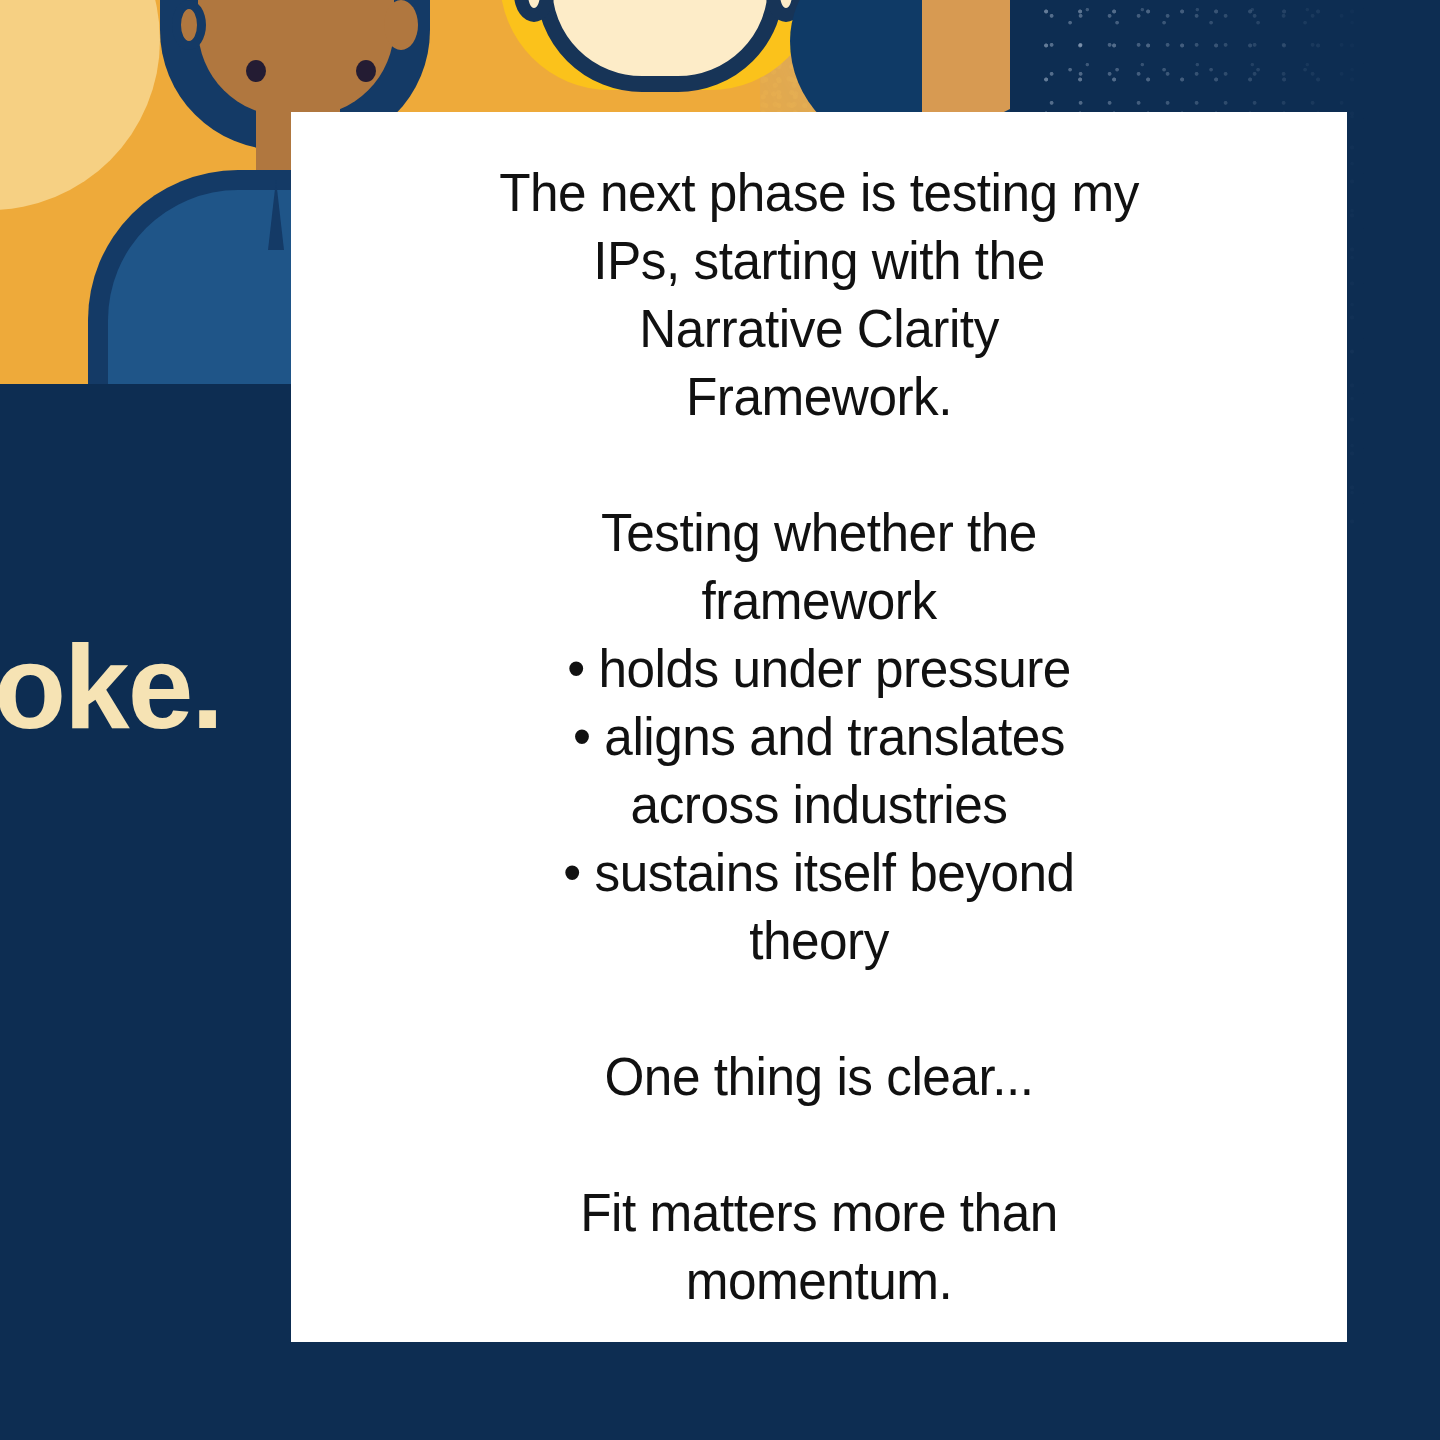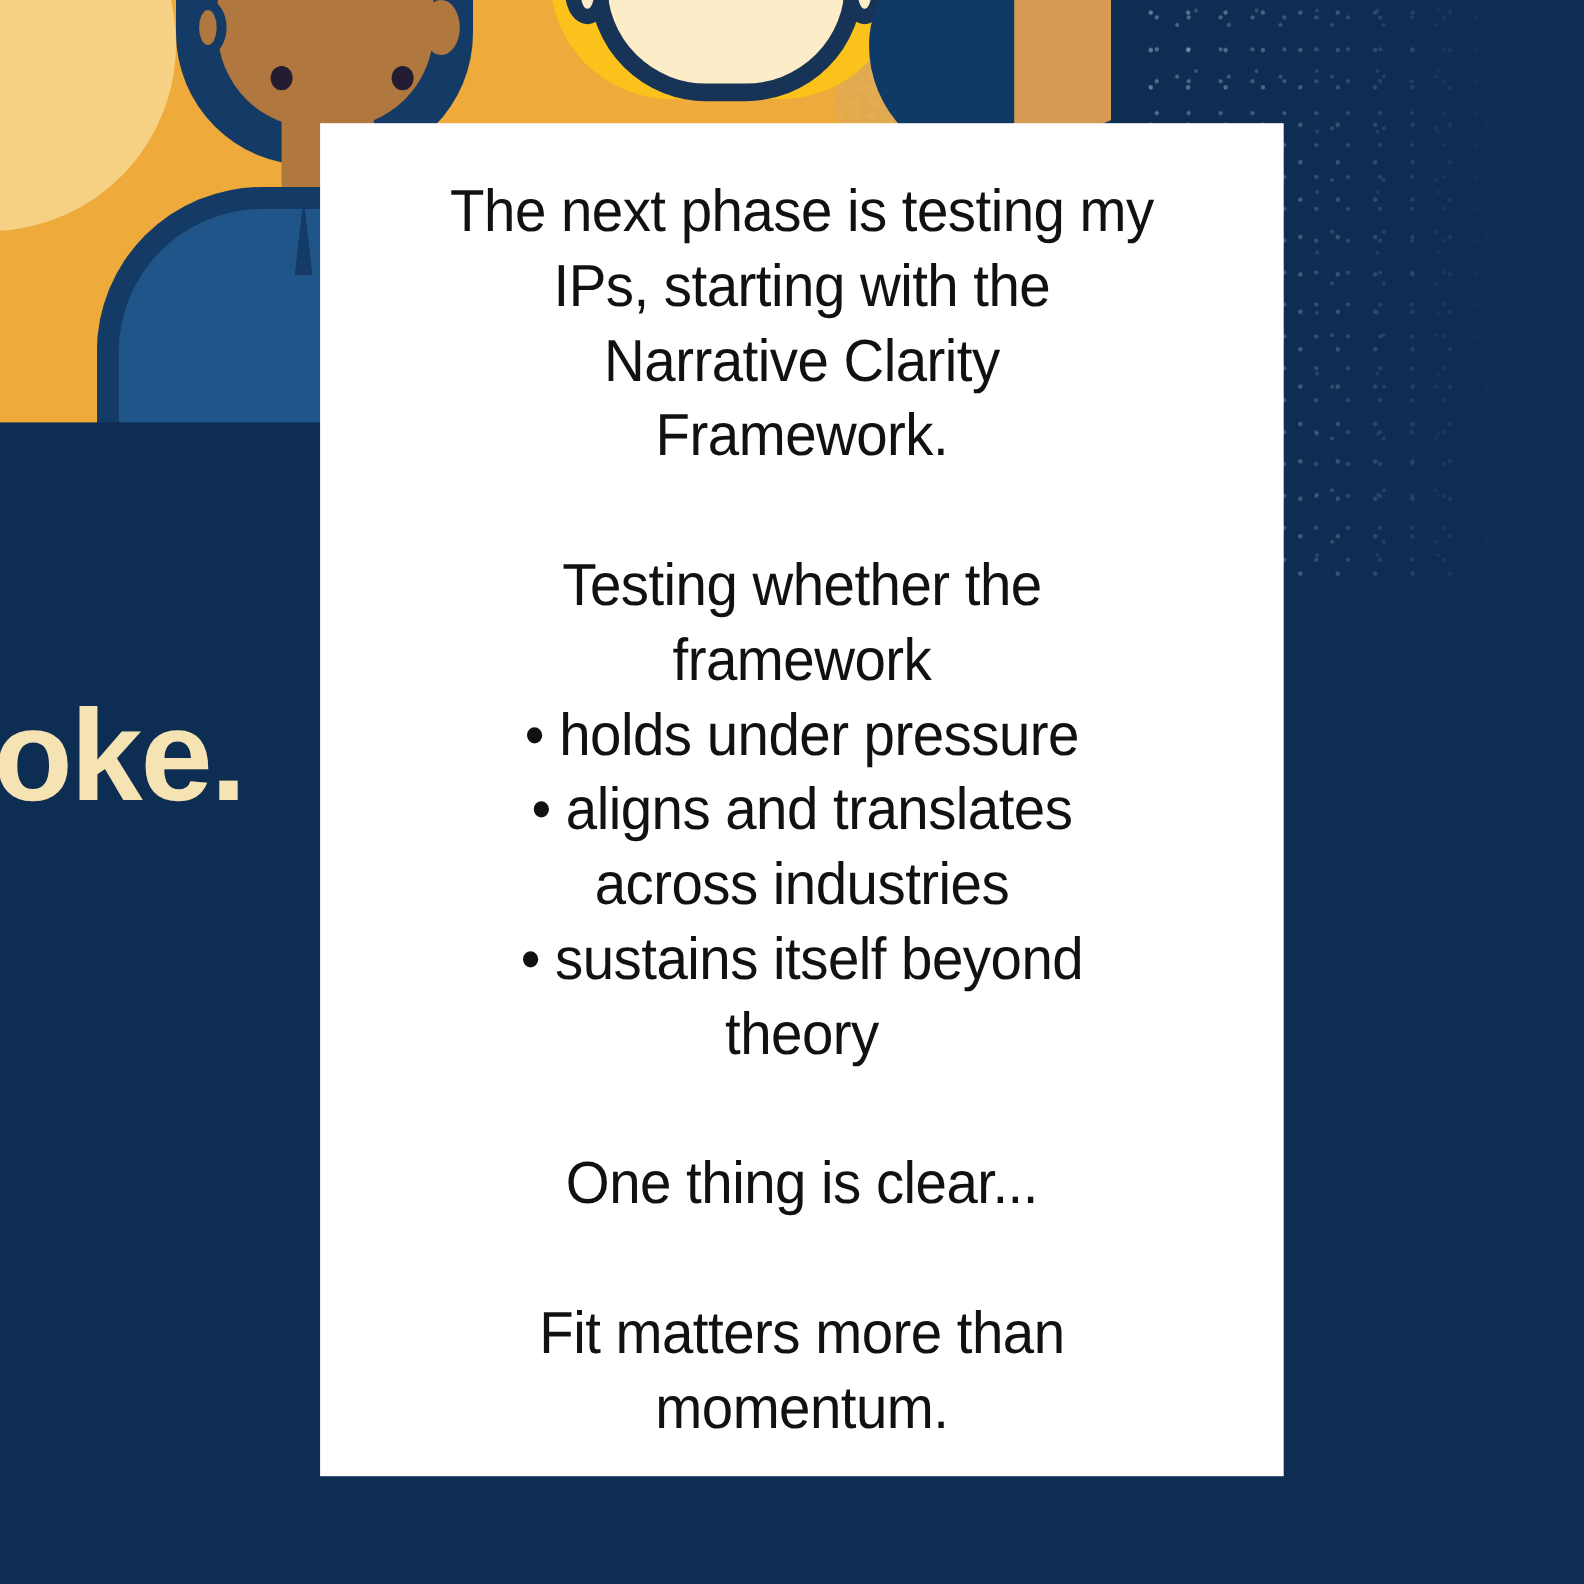--- a/index.html
+++ b/index.html
@@ -204,21 +204,21 @@
     letter-spacing: -2px;
     color: #f6e3b4;
     line-height: 1;
   }
 
   
   #text-card {
     position: absolute;
     left: 291px;
     top: 112px;
-    width: 876px;
+    width: 1056px;
     height: 1230px;
     background: #ffffff;
     padding: 46px 44px 40px 44px;
     overflow: hidden;
   }
 
   .card-text {
     font-family: "Liberation Sans", sans-serif;
     font-weight: 300;
     font-size: 54px;

